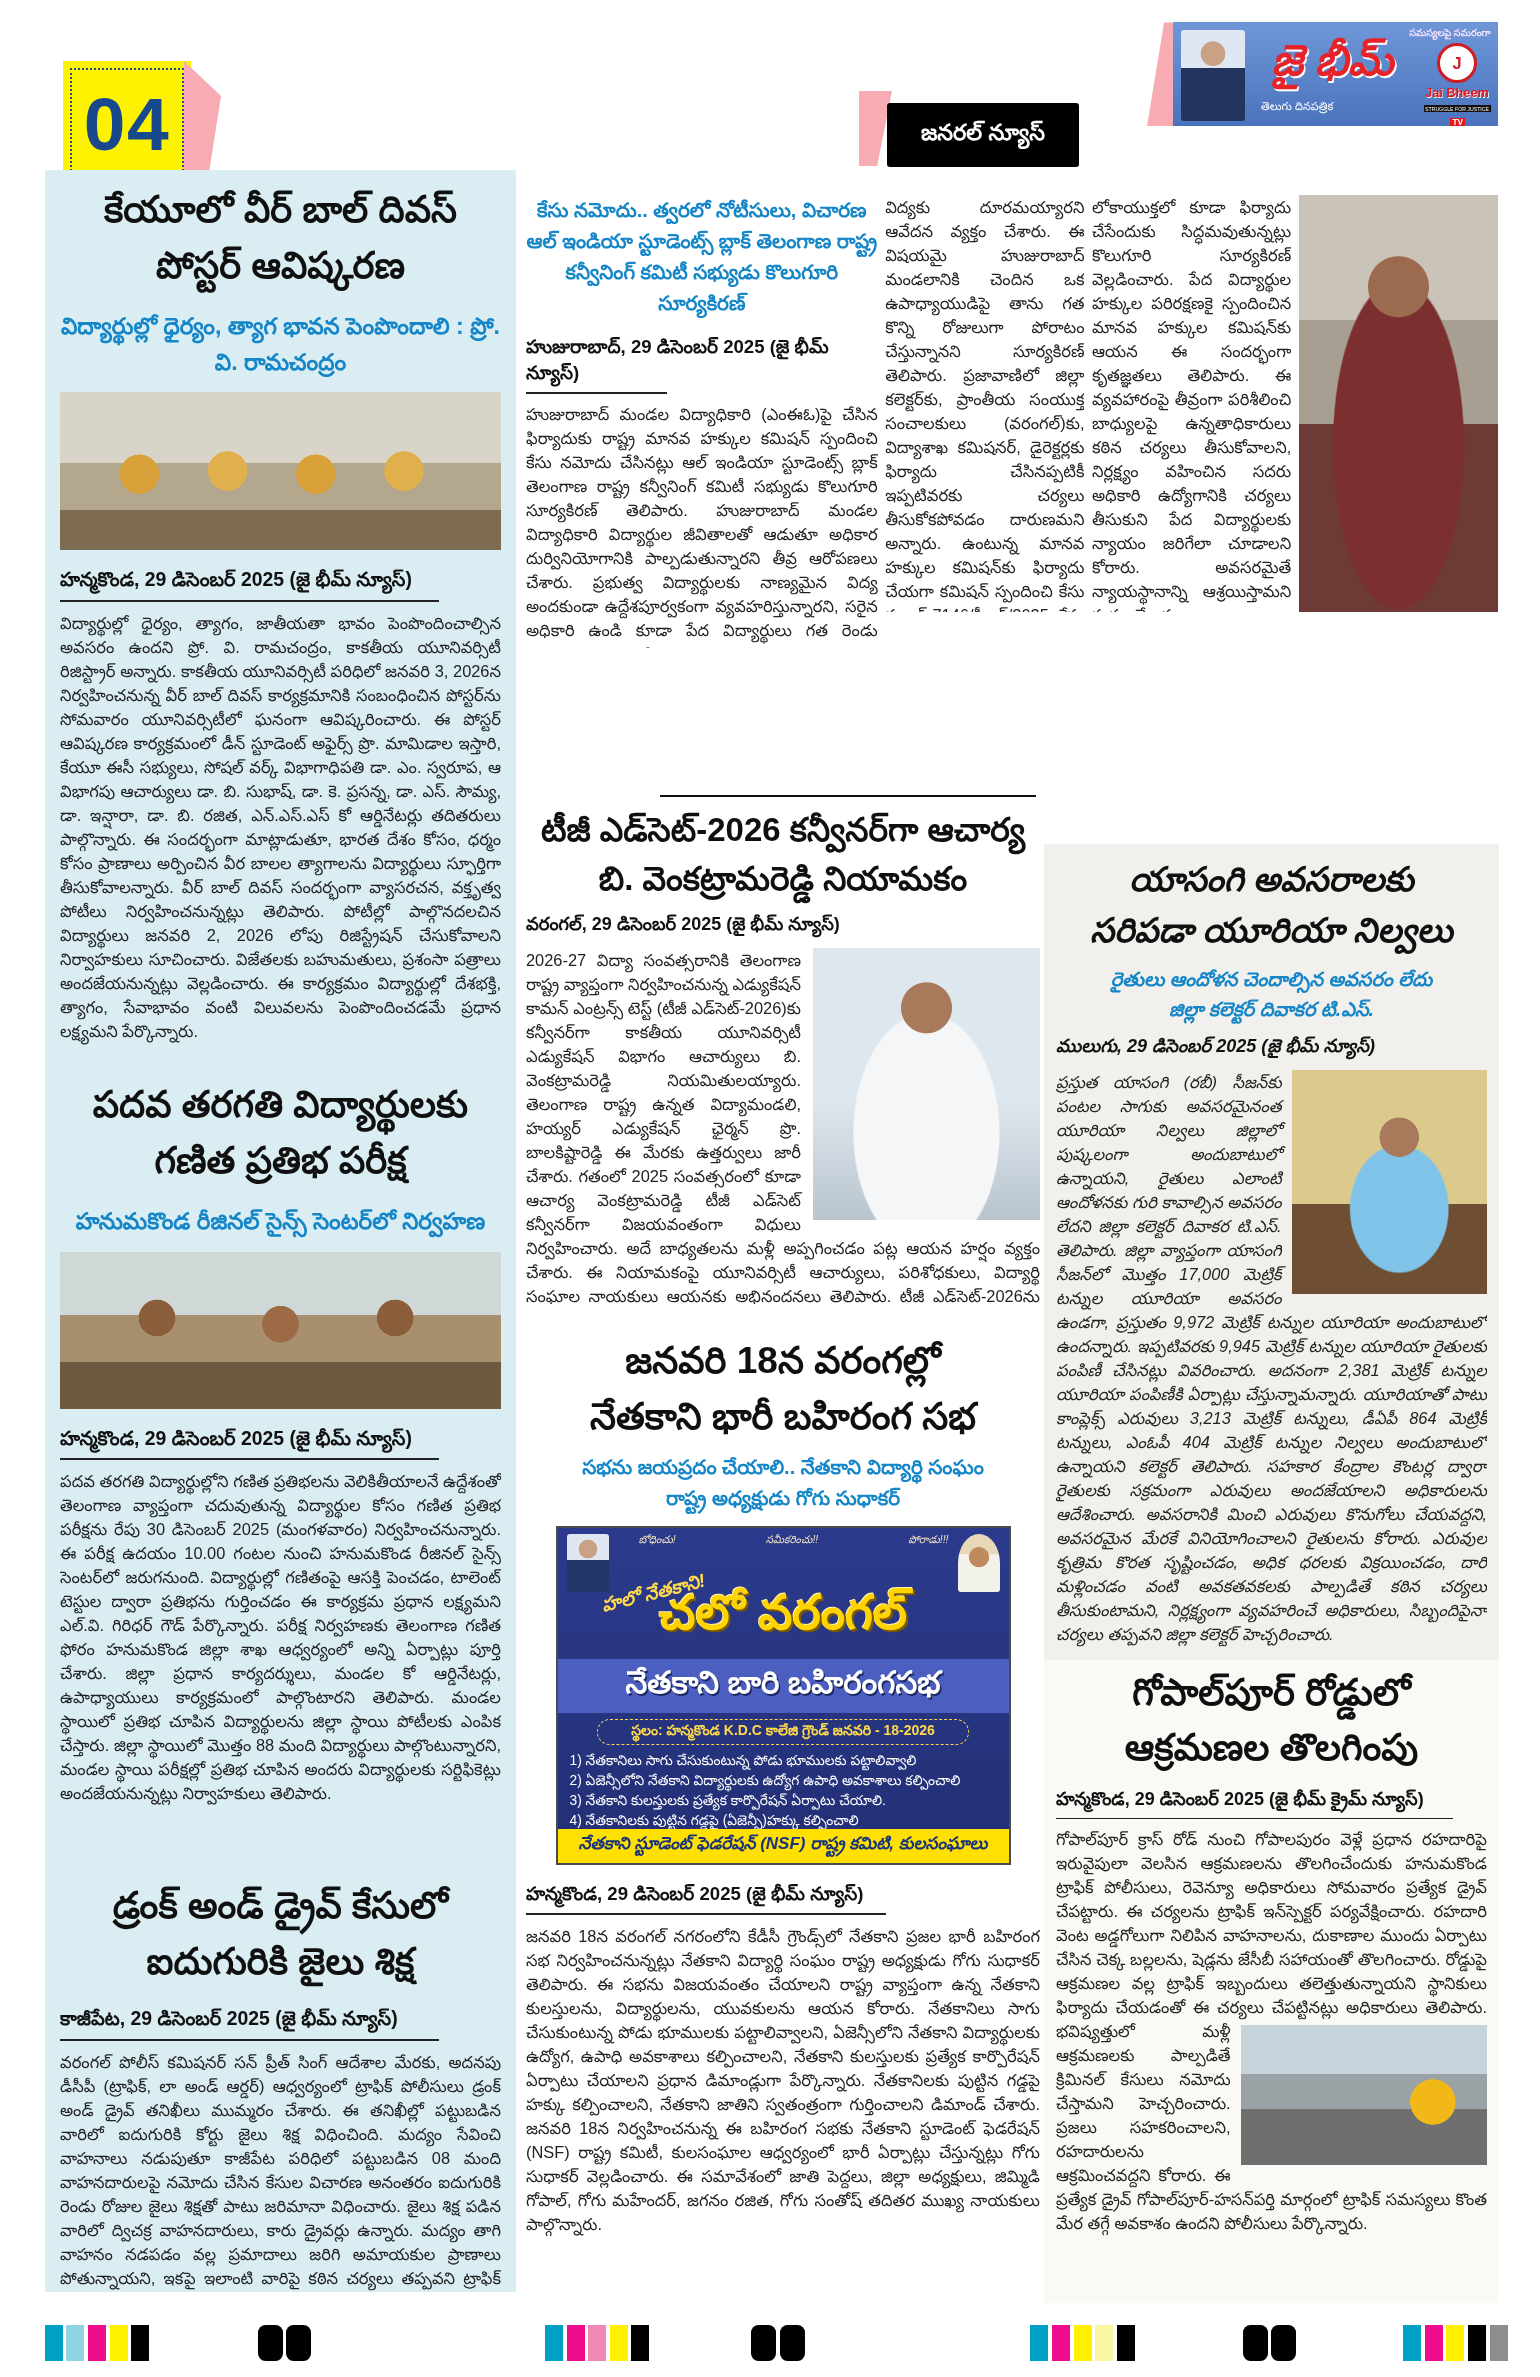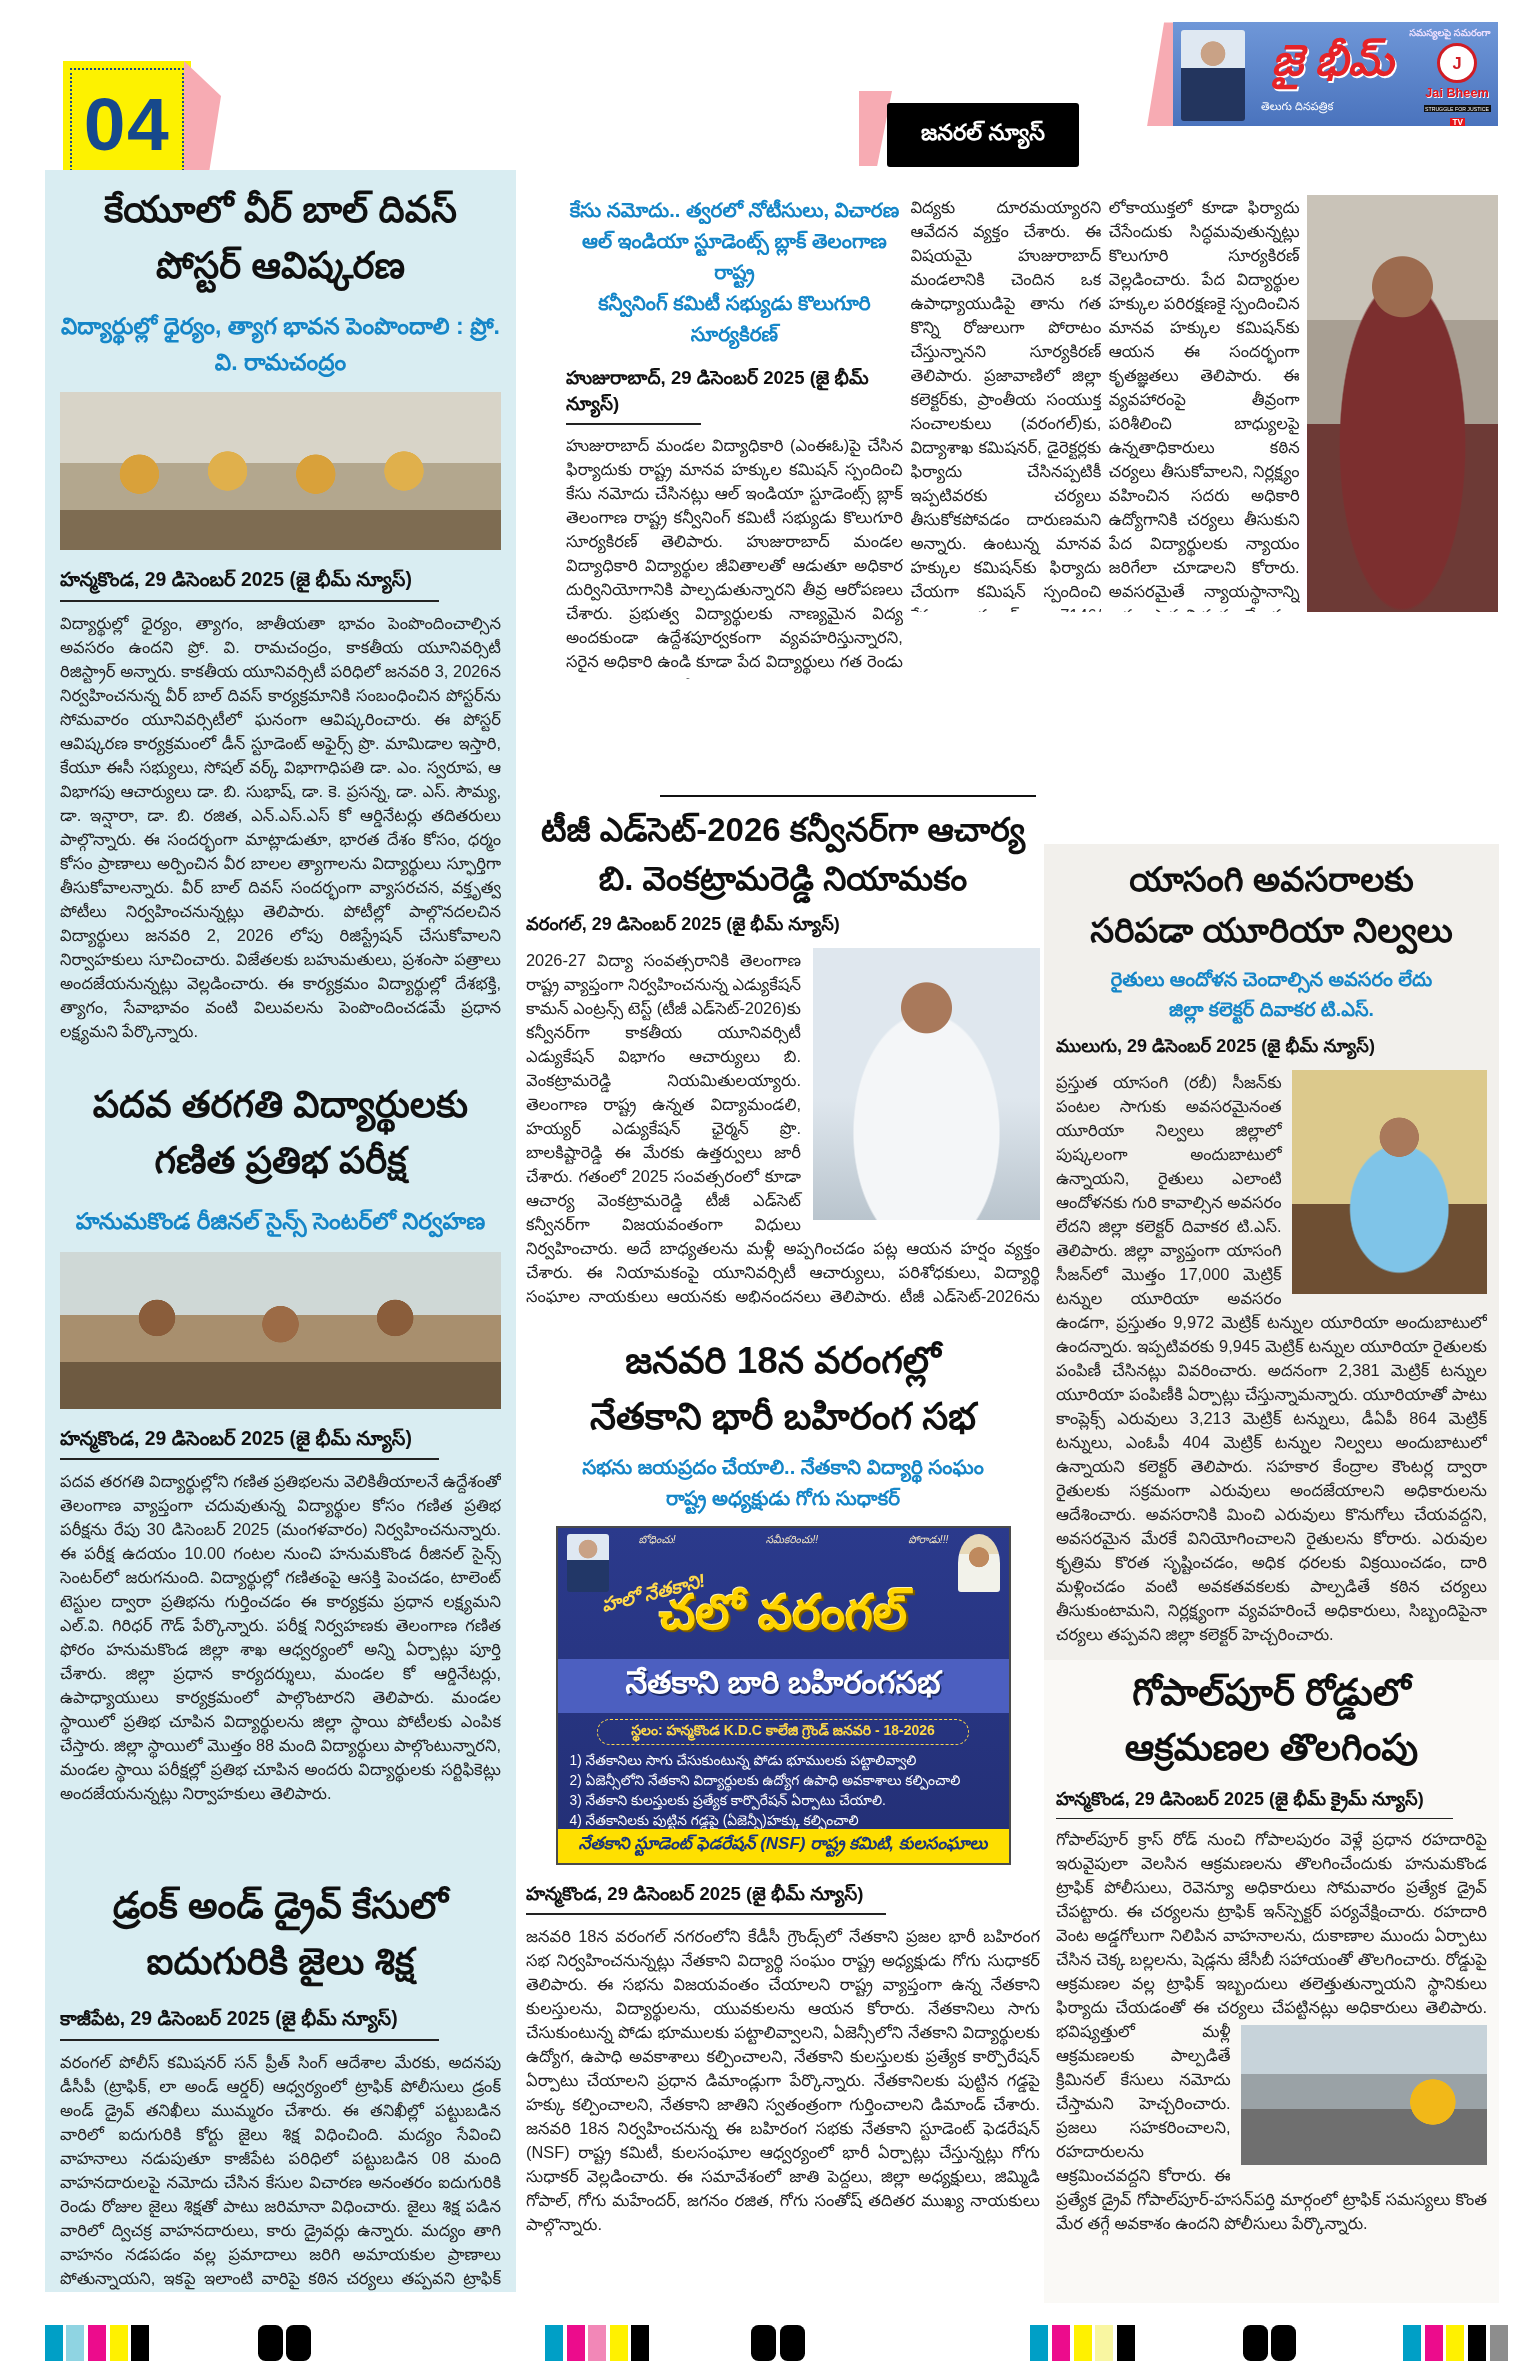--- a/index.html
+++ b/index.html
@@ -62,21 +62,21 @@
   .lc-body1{height:447px;}
   .lc-body2{height:388px;}
   .lc-body3{height:313px;}
   .left-col .headline.h2{margin-top:19.4px;}
   .left-col .headline.h3{margin-top:21px;}
 
   
   .hrc{position:absolute;left:526px;top:173px;width:972px;height:614px;overflow:hidden;}
   .hrc .headline{font-size:48px;line-height:1.5;}
   .hrc .underline{display:inline-block;border-bottom:3px solid #ee2426;padding-bottom:4.5px;}
-  .hrc-row{display:flex;gap:7.5px;margin-top:22.4px;margin-left:40px;}
+  .hrc-row{display:flex;gap:7.5px;margin-top:22.4px;}
   .hrc-c1{width:353px;}
   .hrc-c1 .subhead{font-size:20px;}
   .hrc-c1 .dateline{font-size:18.6px;margin-top:16.4px;}
   .hrc-c1 .rule{width:40%;margin-top:4.5px;}
   .hrc-c1 .body{margin-top:7.5px;height:246px;}
   .hrc-c2,.hrc-c3{width:200px;}
   .hrc-c2 .body,.hrc-c3 .body{height:417px;}
   .photo-man{width:200px;height:417px;background:
      radial-gradient(circle at 50% 22%,#9c6b4f 0 30px,transparent 31px),
      radial-gradient(ellipse at 50% 60%,#7c2f2f 0 46%,transparent 47%),
@@ -111,21 +111,21 @@
   .poster-script{position:absolute;left:43px;top:54px;transform:rotate(-14deg);color:#ffd94d;font-size:18.6px;font-weight:bold;font-style:italic;}
   .poster-title{margin-top:37px;text-align:center;font-size:48px;font-weight:bold;color:#ffd400;text-shadow:2.2px 2.2px 0 #7a5a00,-0.7px -0.7px 0 #fff3b0;}
   .poster-band{margin-top:7.5px;background:#4c5fc0;height:54px;display:flex;align-items:center;justify-content:center;}
   .poster-band span{color:#ffffff;font-size:31px;font-weight:bold;text-shadow:1.5px 1.5px 0 #1c2a66;}
   .poster-venue{margin:6px auto 0;width:80%;border:1.5px dashed #ffd94d;border-radius:13.4px;color:#ffd94d;font-size:14px;font-weight:bold;text-align:center;padding:2.2px 4.5px;}
   .poster-demands{padding:6px 12px 0;color:#ffffff;font-size:13.8px;line-height:20px;}
   .poster-footer{position:absolute;left:0;bottom:0;width:100%;height:34px;background:#ffe000;display:flex;align-items:center;justify-content:center;font-style:italic;}
   .poster-footer span{color:#17337c;font-size:17px;font-weight:bold;}
 
   
-  .urea{position:absolute;left:1044px;top:844px;width:455px;height:923px;background:#f2f0ec;padding:10.4px 12px;box-sizing:border-box;overflow:hidden;}
+  .urea{position:absolute;left:1044px;top:844px;width:455px;height:923px;background:#f2f0ec;padding:10.4px 12px;box-sizing:border-box;overflow:hidden;font-style:italic;}
   .urea .headline{font-size:34px;}
   .urea .subhead{font-size:19.4px;margin-top:7.5px;}
   .urea .dateline{font-size:18px;margin-top:12px;}
   .urea .body{margin-top:9px;height:596px;}
   .photo-collector{width:195px;height:224px;margin:0 0 7.5px 10.4px;background:
      radial-gradient(circle at 55% 30%,#a9795b 0 19.4px,transparent 20px),
      radial-gradient(ellipse at 55% 62%,#7fc4e8 0 32%,transparent 33%),
      linear-gradient(180deg,#dcc98c 0 60%,#6e4f33 60% 100%);}
   .gopalpur{position:absolute;left:1044px;top:1660px;width:455px;height:643px;background:#faf9f6;padding:4.5px 12px;box-sizing:border-box;overflow:hidden;}
   .gopalpur .headline{font-size:37px;}

